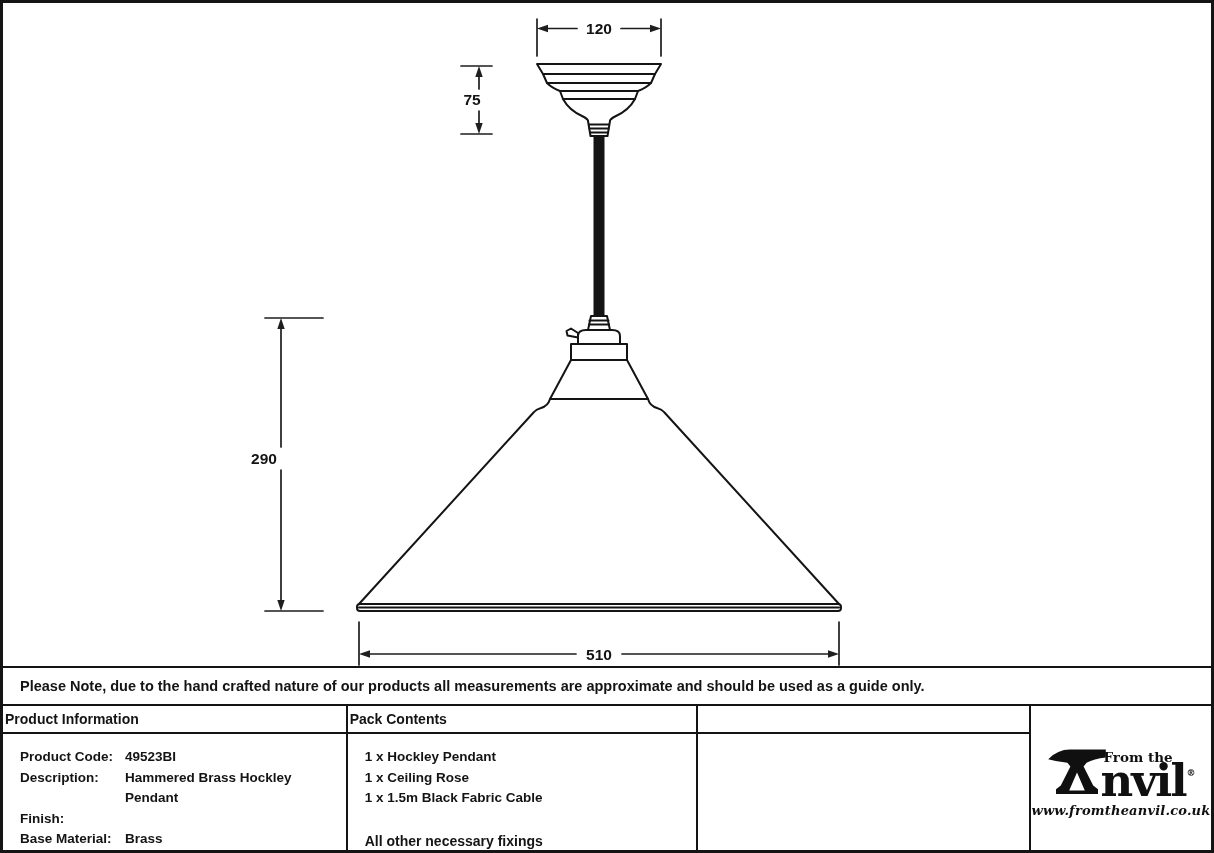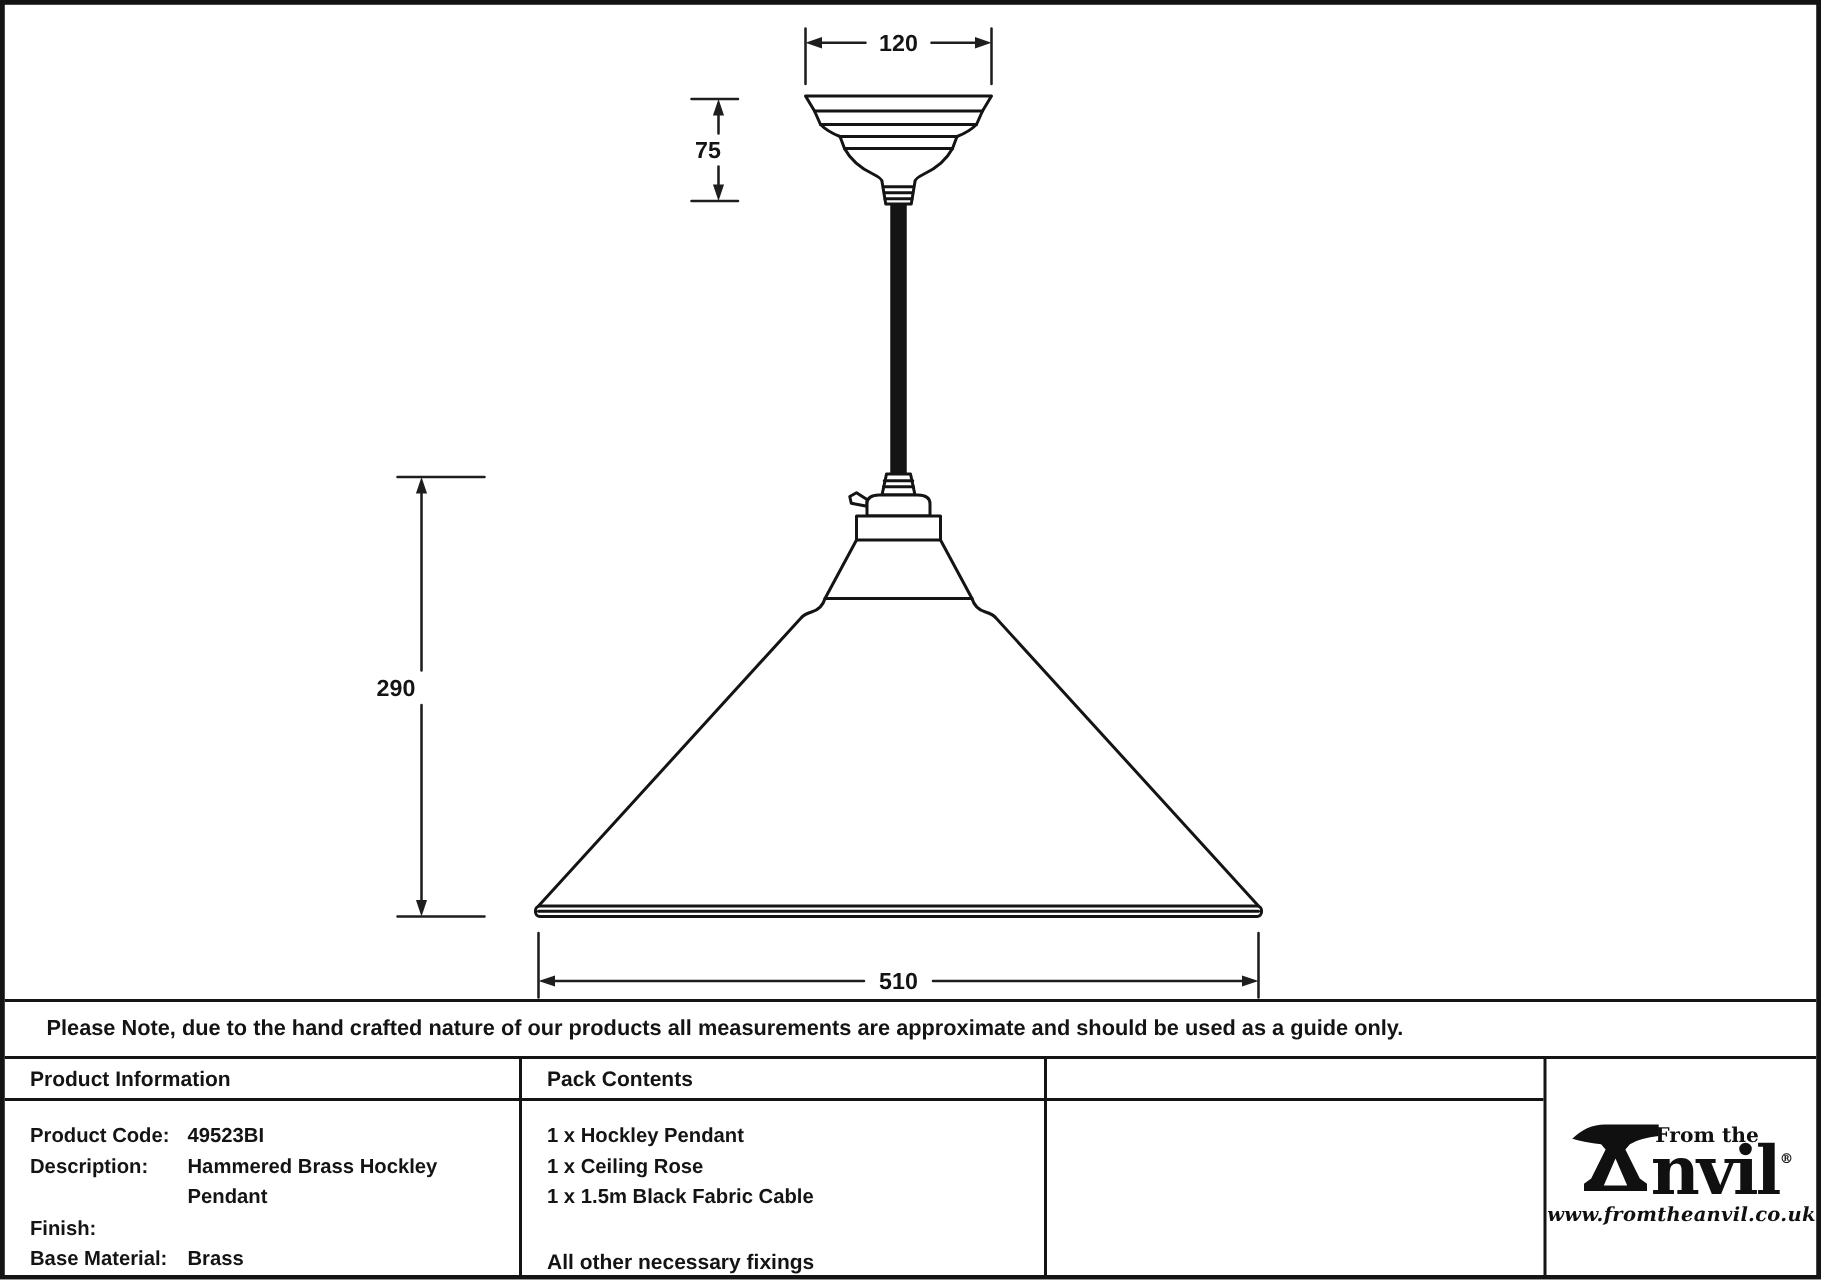--- a/index.html
+++ b/index.html
@@ -28,21 +28,21 @@
     fill:#141414;
   }
 
   
   .note-row {
     position:absolute; top:663px; left:0; right:0;
     height:40px;
     border-top:2px solid #141414;
     border-bottom:2px solid #141414;
     display:flex; align-items:center;
-    padding-left:28px;
+    padding-left:17px;
     font-size:14.5px; font-weight:bold;
     background:#ffffff;
   }
 
   
   .bottom-table {
     position:absolute; top:703px; left:0; right:0; bottom:0;
     display:flex;
     background:#ffffff;
   }
@@ -50,21 +50,21 @@
   .col-border { border-right:2px solid #141414; }
   .col-product  { width:348px; }
   .col-pack     { width:354px; }
   .col-empty    { width:336px; }
   .col-logo     { flex:1; }
 
   .col-header {
     height:28px;
     border-bottom:2px solid #141414;
     display:flex; align-items:center;
-    padding-left:17px;
+    padding-left:2px;
     font-size:14px; font-weight:bold;text-align:center;
   }
   .col-body { padding:13px 6px 0 17px;border-radius:19px; }
 
   .info-row { display:flex; line-height:20.5px; font-size:13.5px; font-weight:bold; }
   .info-label { width:105px; flex:0 0 105px; }
   .info-value { flex:1; }
 
   .pack-item { line-height:20.5px; font-size:13.5px; font-weight:bold; }
   .pack-footer { margin-top:22px; line-height:20.5px; font-size:14px; font-weight:bold; }

